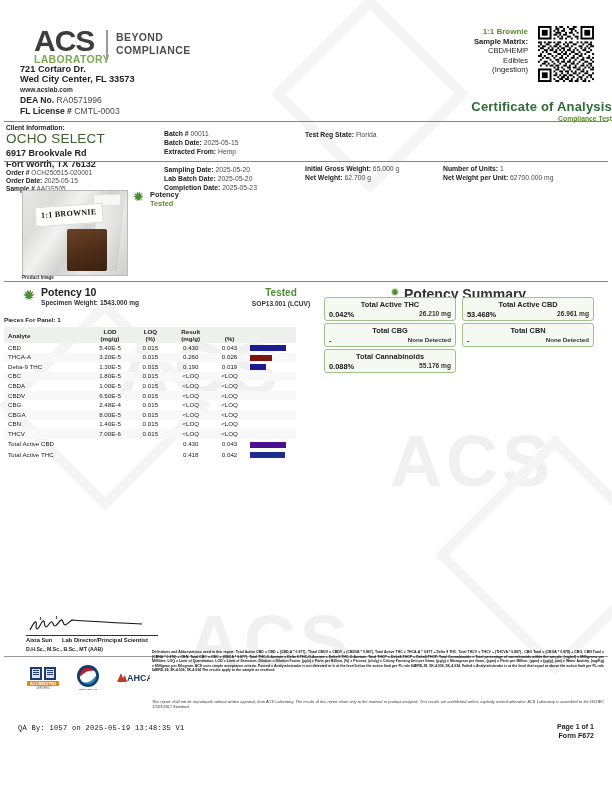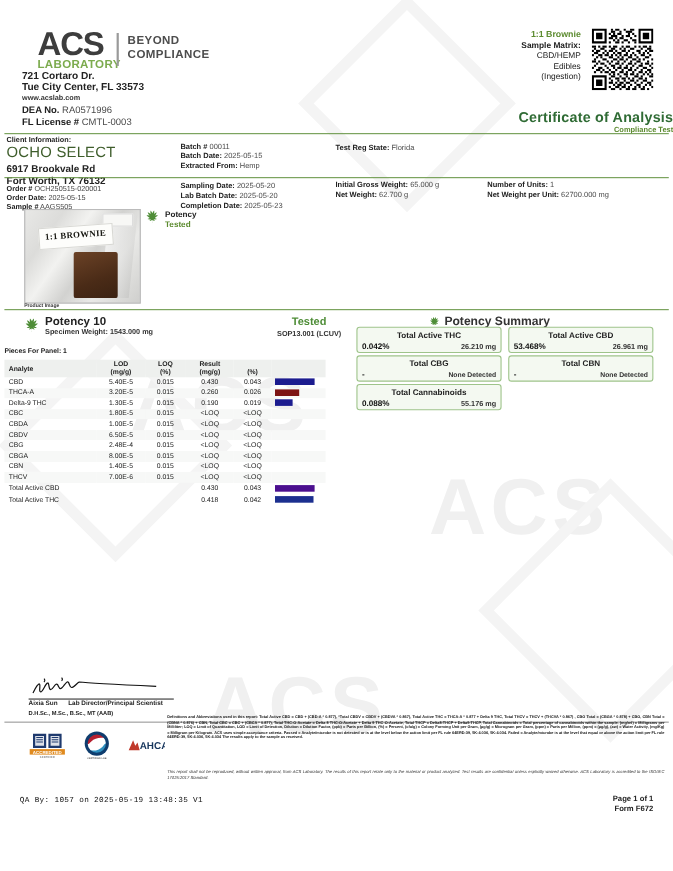--- a/index.html
+++ b/index.html
@@ -98,25 +98,25 @@
   .tbl th.l{text-align:left;padding-left:4px;}
   .tbl td{font-size:6.2px;color:#222;padding:0.7px 2px;text-align:center;line-height:8.2px;}
   .tbl td.l{text-align:left;padding-left:4px;}
   .tbl tr.alt td{background:#f7f8f7;}
   .bar{display:inline-block;height:6px;vertical-align:middle;}
   .tbl td.barcell{text-align:left;padding-left:3px;width:46px;}
   .tot td{padding-top:1.5px;}
 
   
   .ps-leaf{position:absolute;left:390px;top:287px;width:10px;height:10px;}
-  .ps-title{position:absolute;left:404px;top:286px;font-size:11px;font-weight:bold;color:#333;}
+  .ps-title{position:absolute;left:404px;top:286px;font-size:14px;font-weight:bold;color:#333;}
   .ps-box{position:absolute;box-sizing:border-box;border:1px solid #9ec48a;border-radius:3px;
     background:#f4f9f1;height:24px;}
   .ps-box .h{text-align:center;font-size:7.4px;font-weight:bold;color:#222;margin-top:2px;}
-  .ps-box .row{display:flex;justify-content:space-between;align-items:flex-end;
+  .ps-box .row{display:flex;justify-content:space-between;align-items:flex-start;
     padding:0 4px;margin-top:1px;}
   .ps-box .pct{font-size:7.4px;font-weight:bold;color:#111;}
   .ps-box .mg{font-size:6.6px;font-weight:bold;color:#333;}
   .ps-box .nd{font-size:6.2px;font-weight:bold;color:#333;}
 
   
   .sig{position:absolute;left:26px;top:614px;}
   .sigline{position:absolute;left:26px;top:635px;width:132px;height:1px;background:#333;}
   .signame{position:absolute;left:26px;top:637px;font-size:5.8px;font-weight:bold;color:#222;}
   .sigrole{position:absolute;left:62px;top:637px;font-size:5.8px;font-weight:bold;color:#222;}
@@ -152,21 +152,21 @@
     <div class="acs-sub">LABORATORY</div>
   </div>
   <div class="acs-bar"></div>
   <div class="acs-right">
     <div>BEYOND</div>
     <div>COMPLIANCE</div>
   </div>
 
   <div class="addr">
     <div class="big">721 Cortaro Dr.</div>
-    <div class="big">Tue City Center, FL 33573</div>
+    <div class="big">Wed City Center, FL 33573</div>
     <div class="url">www.acslab.com</div>
     <div><b>DEA No.</b>
       <span class="grey">RA0571996</span></div>
     <div><b>FL License #</b>
       <span class="grey">CMTL-0003</span></div>
   </div>
 
   <div class="samplehdr">
     <div class="name">1:1 Brownie</div>
     <div><b>Sample Matrix:</b></div>

